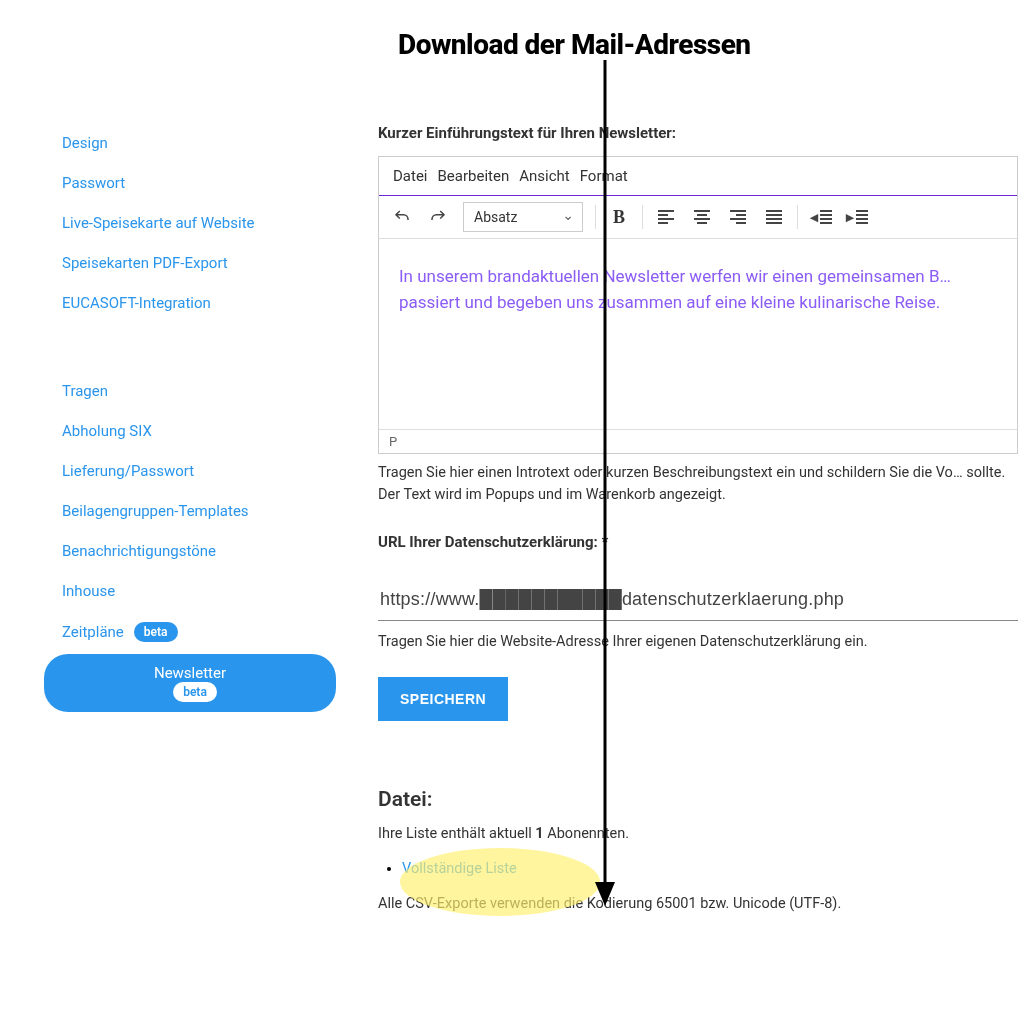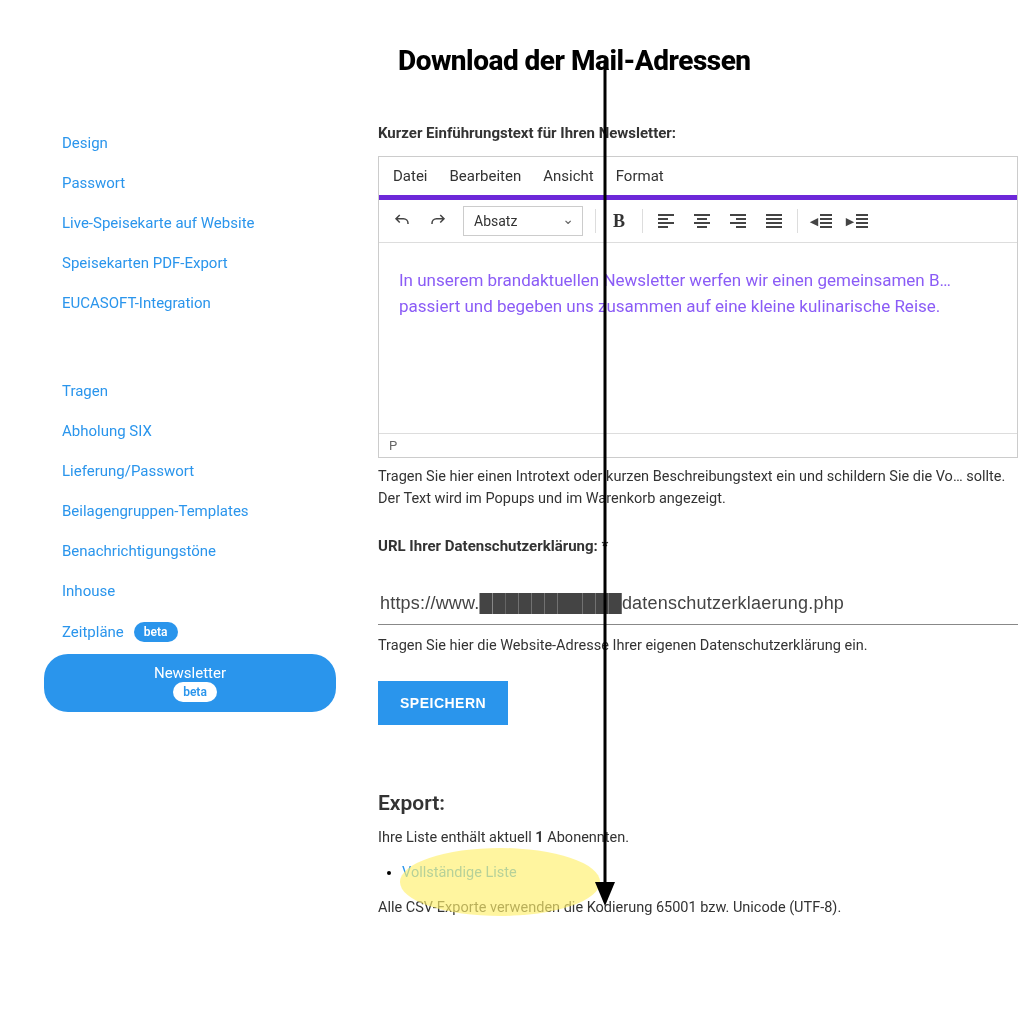--- a/index.html
+++ b/index.html
@@ -6,21 +6,21 @@
     body {
       font-family: -apple-system, BlinkMacSystemFont, "Segoe UI", Roboto, Arial, sans-serif;
       background: #fff;
       width: 1024px;
       height: 1024px;
       overflow: hidden;
       position: relative;
     }
     .annotation-title {
       position: absolute;
-      top: 44px;
+      top: 28px;
       left: 398px;
       font-size: 28px;
       font-weight: 800;
       color: #000;
       letter-spacing: -0.5px;
     }
     .arrow-svg {
       position: absolute;
       top: 60px;
       left: 570px;
@@ -91,25 +91,25 @@
       margin-bottom: 14px;
     }
     .editor-box {
       border: 1px solid #ccc;
       border-radius: 0;
       background: #fff;
       width: 640px;
     }
     .editor-menubar {
       display: flex;
-      gap: 22px;
+      gap: 10px;
       padding: 10px 14px;
       font-size: 15px;
       color: #333;
-      border-bottom: 5px solid #6d28d9;
+      border-bottom: 1px solid #6d28d9;
     }
     .editor-menubar span { cursor: pointer; }
     .editor-toolbar {
       display: flex;
       align-items: center;
       padding: 4px 6px;
       border-bottom: 1px solid #ddd;
       gap: 2px;
     }
     .tb-btn {
@@ -380,21 +380,21 @@
 
     <div class="helper-text">Tragen Sie hier einen Introtext oder kurzen Beschreibungstext ein und schildern Sie die Vo… sollte. Der Text wird im Popups und im Warenkorb angezeigt.</div>
 
     <div class="field-label" style="margin-top:26px">URL Ihrer Datenschutzerklärung: *</div>
     <input class="text-input" value="https://www.███████████datenschutzerklaerung.php" style="">
     <div class="helper-text" style="margin-top:10px">Tragen Sie hier die Website-Adresse Ihrer eigenen Datenschutzerklärung ein.</div>
 
     <button class="save-btn">SPEICHERN</button>
 
     <div class="export-section">
-      <div class="export-title">Export:</div>
+      <div class="export-title">Datei:</div>
       <div class="export-text">
         <span>Ihre Liste enthält aktuell </span><strong>1</strong><span> Abonennten.</span>
       </div>
       <ul class="export-list">
         <li><a>Vollständige Liste</a></li>
       </ul>
       <div class="export-text">Alle CSV-Exporte verwenden die Kodierung 65001 bzw. Unicode (UTF-8).</div>
     </div>
   </div>
 </div>

